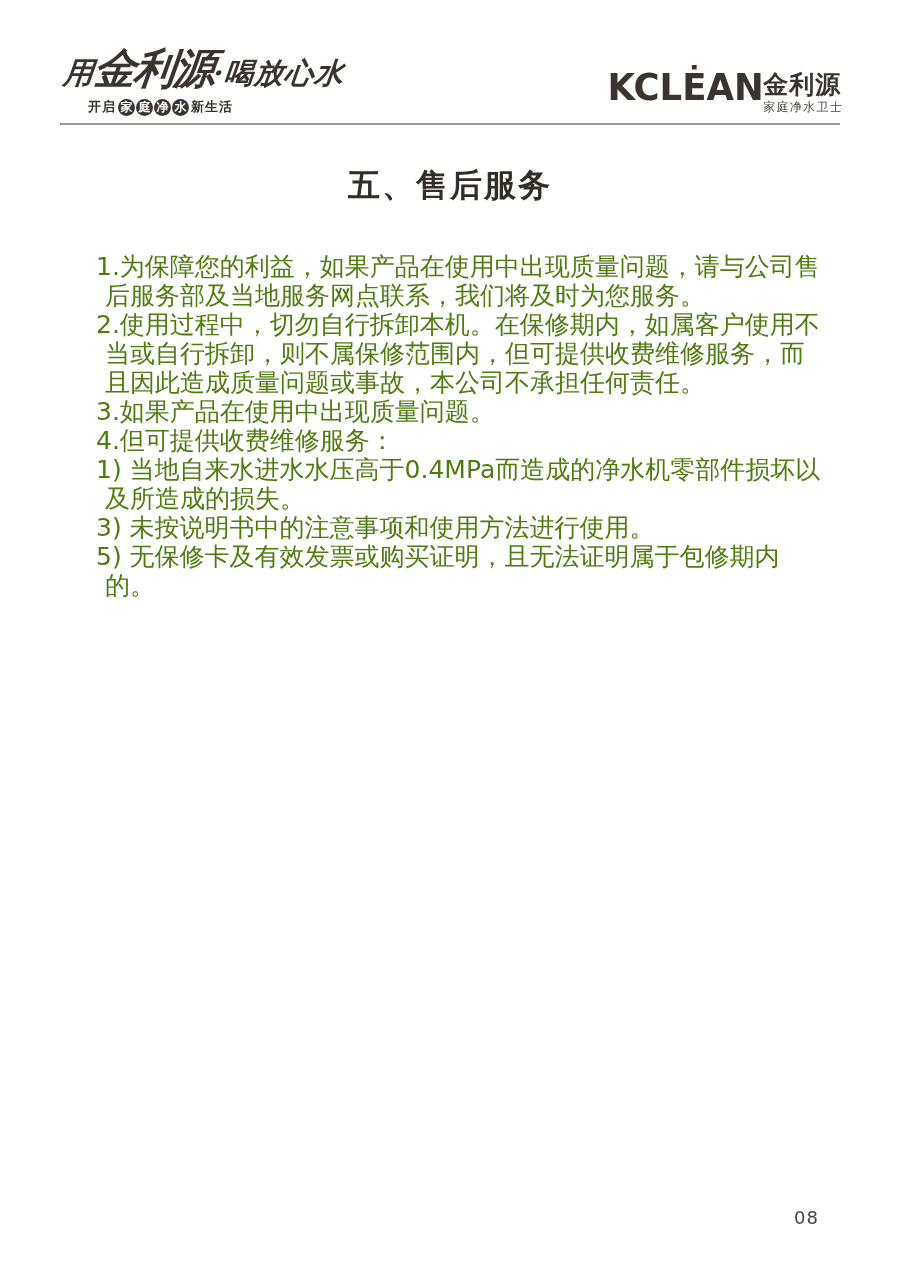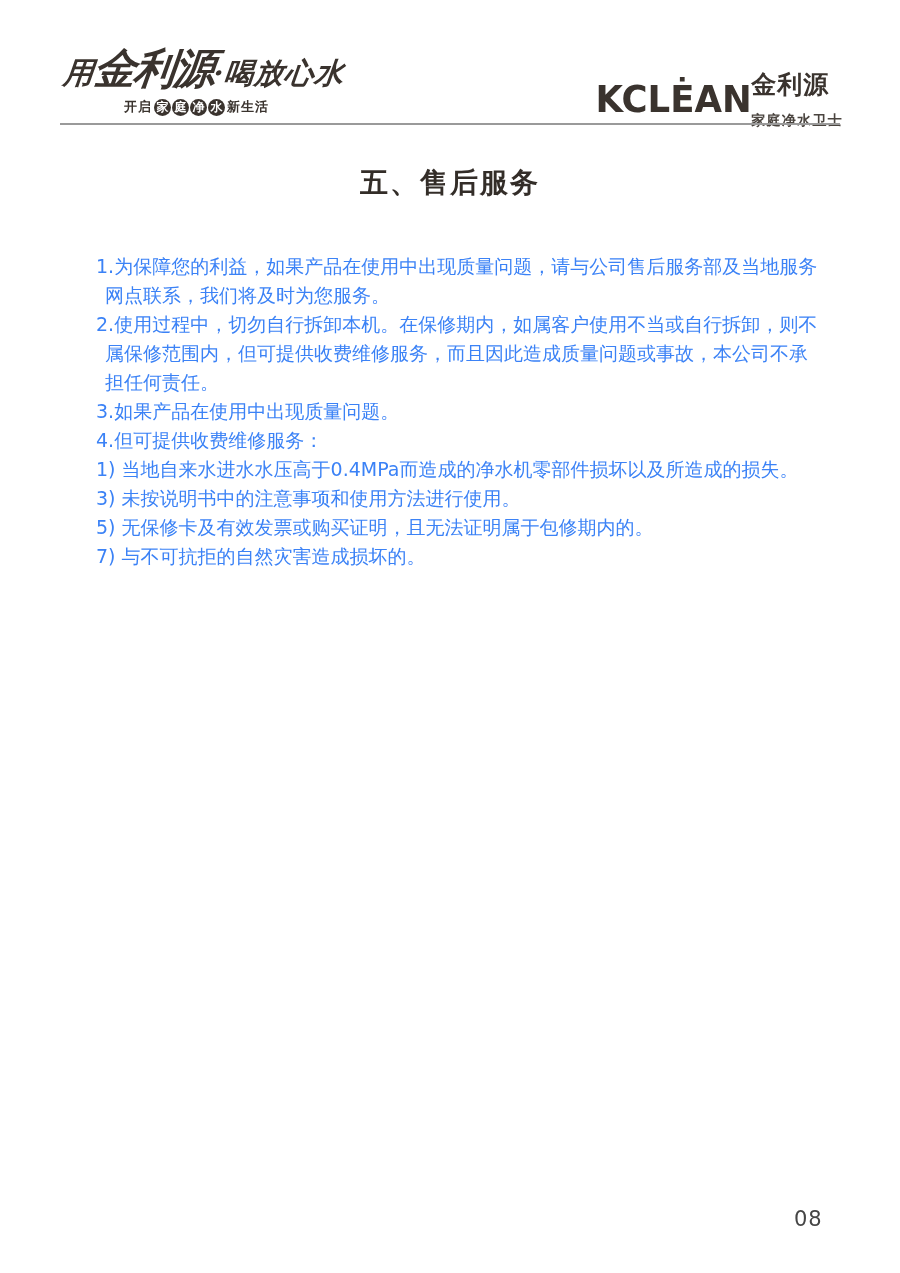--- a/index.html
+++ b/index.html
@@ -15,63 +15,63 @@
     font-family:"DejaVu Serif","Liberation Serif",serif;
     font-style:italic;font-weight:bold;color:#3a332e;
     transform:skewX(-6deg);white-space:nowrap;line-height:1;
   }
   .slogan .s-pre{font-size:30px;}
   .slogan .s-brand{font-size:42px;letter-spacing:-2px;}
   .slogan .s-suf{font-size:29px;letter-spacing:1px;}
   .tagline{
     position:absolute;left:24px;top:50px;white-space:nowrap;
     font-size:13px;font-weight:bold;color:#3a332e;letter-spacing:1px;
-    display:flex;align-items:center;gap:1px;margin-left:36px;
+    display:flex;align-items:center;gap:1px;
   }
   .circles{display:inline-flex;gap:1px;margin:0 1px;}
   .circle{
     display:inline-flex;width:17px;height:17px;border-radius:50%;
     background:#3a332e;color:#ffffff;font-size:12px;letter-spacing:0;
     align-items:center;justify-content:center;
   }
   .logo-right{
     position:absolute;right:57px;top:72px;
-    display:flex;align-items:center;white-space:nowrap;
+    display:flex;align-items:flex-start;white-space:nowrap;
   }
   .wordmark{
     font-family:"DejaVu Sans","Liberation Sans",sans-serif;
     font-weight:bold;font-size:37px;line-height:0.85;
     letter-spacing:0px;color:#3a332e;transform:scaleX(0.96);transform-origin:right;
   }
   .brand-col{display:flex;flex-direction:column;align-items:flex-start;line-height:1;}
   .brand-cn{font-size:25px;font-weight:bold;color:#3a332e;letter-spacing:1px;}
-  .brand-sub{font-size:14px;font-weight:bold;color:#4a443f;letter-spacing:1.3px;margin-top:16px;}
+  .brand-sub{font-size:12px;font-weight:normal;color:#4a443f;letter-spacing:1.3px;margin-top:4px;}
   .rule{position:absolute;left:60px;top:123px;width:780px;height:2px;background:#9a9a9a;}
 
   
   .doc-title{
     position:absolute;left:0;top:164px;width:900px;margin:0;
     text-align:center;
     font-family:"DejaVu Serif","Liberation Serif",serif;
-    font-weight:bold;font-size:28px;letter-spacing:2px;color:#332d28;
+    font-weight:bold;font-size:32px;letter-spacing:2px;color:#332d28;
   }
 
   
   .content{
     position:absolute;left:96px;top:252px;width:726px;
-    font-size:19px;line-height:29px;color:#3b82f6;
+    font-size:25px;line-height:29px;color:#4d7c0f;
   }
   .item{padding-left:9px;text-indent:-9px;}
   .item .num{white-space:pre;}
   .item .txt{white-space:pre-wrap;}
 
   
   .page-number{
     position:absolute;left:794px;top:1207px;
-    font-size:21px;letter-spacing:1px;color:#454545;
+    font-size:18px;letter-spacing:1px;color:#454545;
   }
 </style>
 </head>
 <body>
 
 <div class="page">
 
   <header>
 
     <div class="logo-left">
@@ -120,20 +120,17 @@
     </div>
       <div class="item">
       <span class="num">1) </span><span class="txt">当地自来水进水水压高于0.4MPa而造成的净水机零部件损坏以及所造成的损失。</span>
     </div>
       <div class="item">
       <span class="num">3) </span><span class="txt">未按说明书中的注意事项和使用方法进行使用。</span>
     </div>
       <div class="item">
       <span class="num">5) </span><span class="txt">无保修卡及有效发票或购买证明，且无法证明属于包修期内的。</span>
     </div>
-      <div class="item">
-      <span class="num">7) </span><span class="txt">与不可抗拒的自然灾害造成损坏的。</span>
-    </div>
     </main>
 
   <div class="page-number">08</div>
 
 </div>
 
 </body></html>

